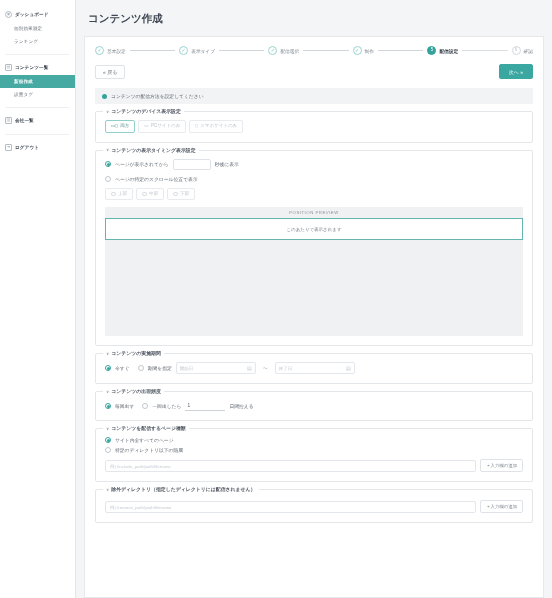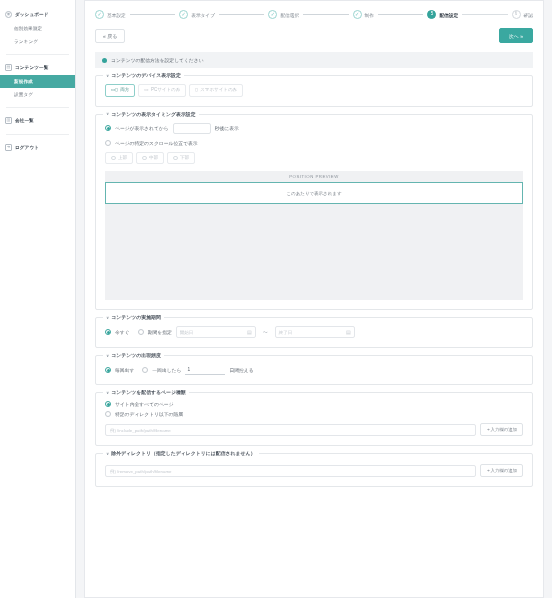--- a/index.html
+++ b/index.html
@@ -256,20 +256,21 @@
     <div class="side-group">
       <div class="side-item head">
         <span class="side-ic">⇥</span>
         <span>ログアウト</span>
       </div>
     </div>
   </div>
 
   <div class="main">
 
+    <div class="page-title">コンテンツ作成</div>
 
     <div class="content-card">
 
       <div class="stepper">
         <div class="step">
           <span class="step-dot check"></span>
           <span class="step-label">基本設定</span>
         </div>
         <div class="step-line done"></div>
         <div class="step">

